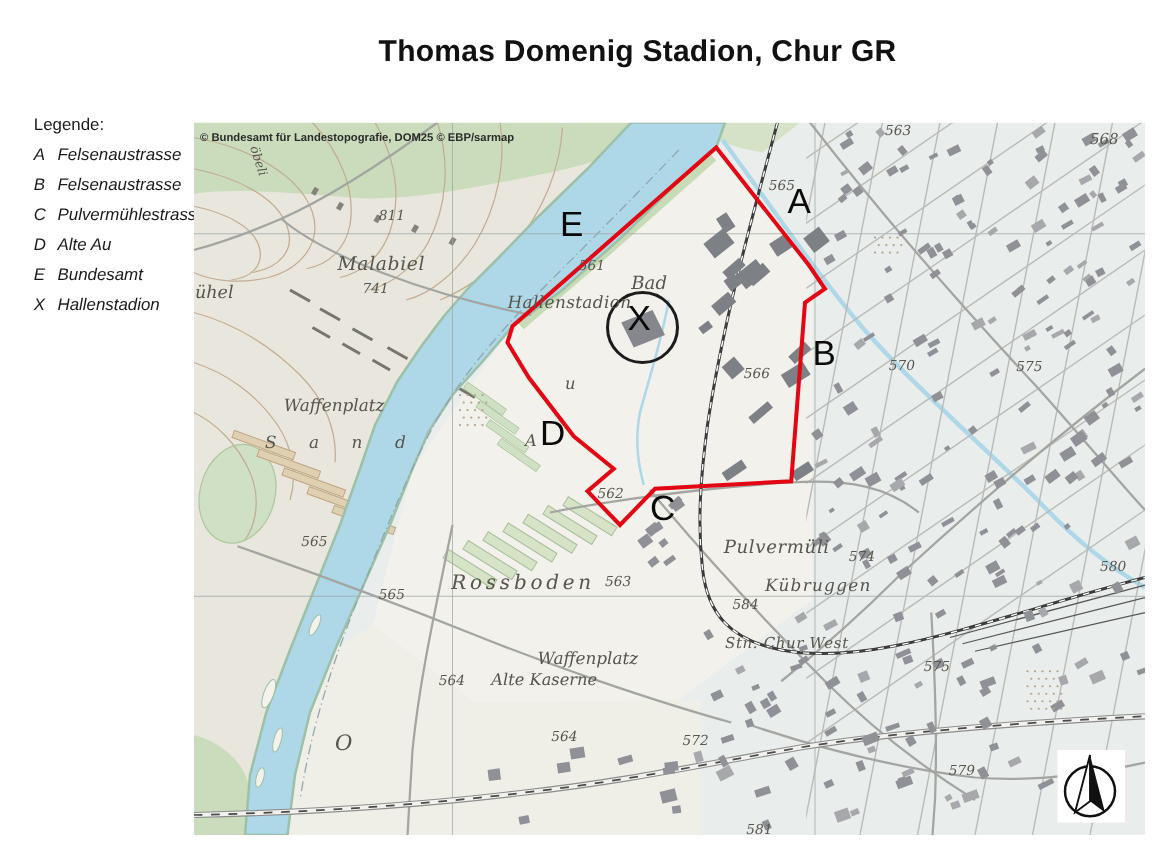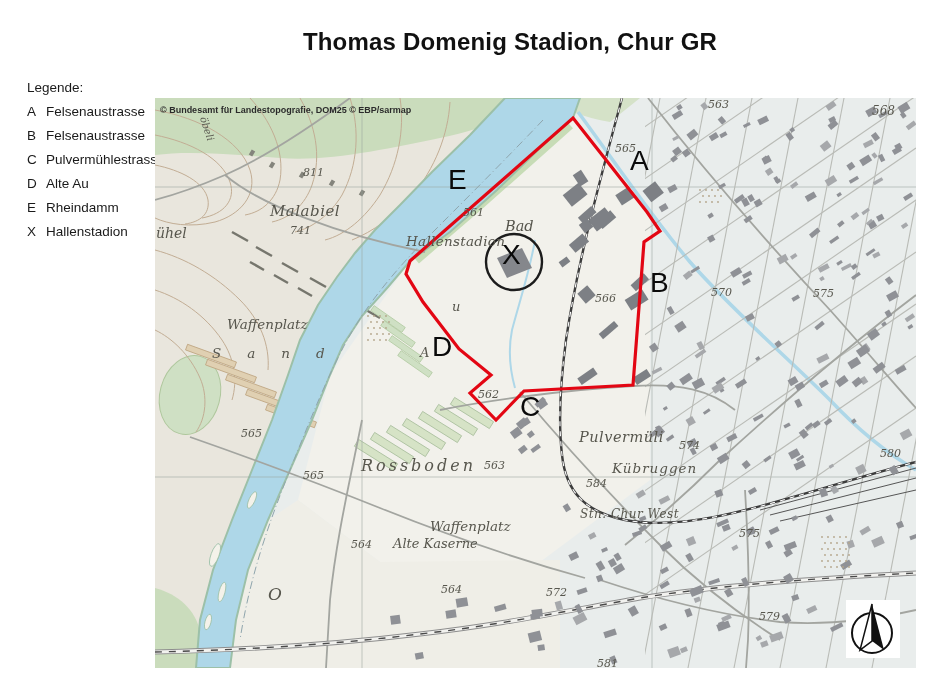--- a/index.html
+++ b/index.html
@@ -1,41 +1,41 @@
 <!DOCTYPE html>
 <html><head>
 <meta charset="utf-8">
 <style>
   html,body{margin:0;padding:0;background:#ffffff;font-family:"Liberation Sans",sans-serif;}
   #page{position:relative;width:932px;height:689px;background:#fff;overflow:hidden;}
   #title{position:absolute;left:70px;top:28px;width:880px;text-align:center;
          font-size:24px;font-weight:bold;color:#111;letter-spacing:.2px;}
-  #legend{position:absolute;left:27px;top:80px;font-size:13.5px;color:#1a1a1a;}
+  #legend{position:absolute;left:27px;top:92px;font-size:13.5px;color:#1a1a1a;}
   #legend .lg-head{margin-bottom:9px;}
-  #legend .lg-row{margin-bottom:9px;white-space:nowrap;}
+  #legend .lg-row{margin-bottom:9px;white-space:nowrap;font-style:italic;}
   #legend .lg-key{display:inline-block;width:19px;}
   #map-wrap{position:absolute;left:155px;top:98px;width:761px;height:570px;}
   svg text.mlbl{font-family:"DejaVu Serif","Liberation Serif",serif;font-style:italic;fill:#57564d;}
   svg text.mmark{font-family:"Liberation Sans",sans-serif;fill:#0a0a0a;}
   svg text.copy{font-family:"Liberation Sans",sans-serif;font-weight:bold;fill:#2b2b2b;}
 </style>
 </head>
 <body>
 
 <div id="page">
 
   <div id="title">Thomas Domenig Stadion, Chur GR</div>
 
   <div id="legend">
     <div class="lg-head">Legende:</div>
     <div class="lg-row"><span class="lg-key">A</span><span>Felsenaustrasse</span></div>
     <div class="lg-row"><span class="lg-key">B</span><span>Felsenaustrasse</span></div>
     <div class="lg-row"><span class="lg-key">C</span><span>Pulvermühlestrasse</span></div>
     <div class="lg-row"><span class="lg-key">D</span><span>Alte Au</span></div>
-    <div class="lg-row"><span class="lg-key">E</span><span>Rheindamm</span></div>
+    <div class="lg-row"><span class="lg-key">E</span><span>Bundesamt</span></div>
     <div class="lg-row"><span class="lg-key">X</span><span>Hallenstadion</span></div>
   </div>
 
   <div id="map-wrap">
   <svg id="mapsvg" width="761" height="570" viewBox="155 98 761 570" xmlns="http://www.w3.org/2000/svg">
     <defs>
       <clipPath id="cityclip">
             <rect x="645" y="98" width="271" height="570"></rect>
           </clipPath>
       <clipPath id="mapclip">

